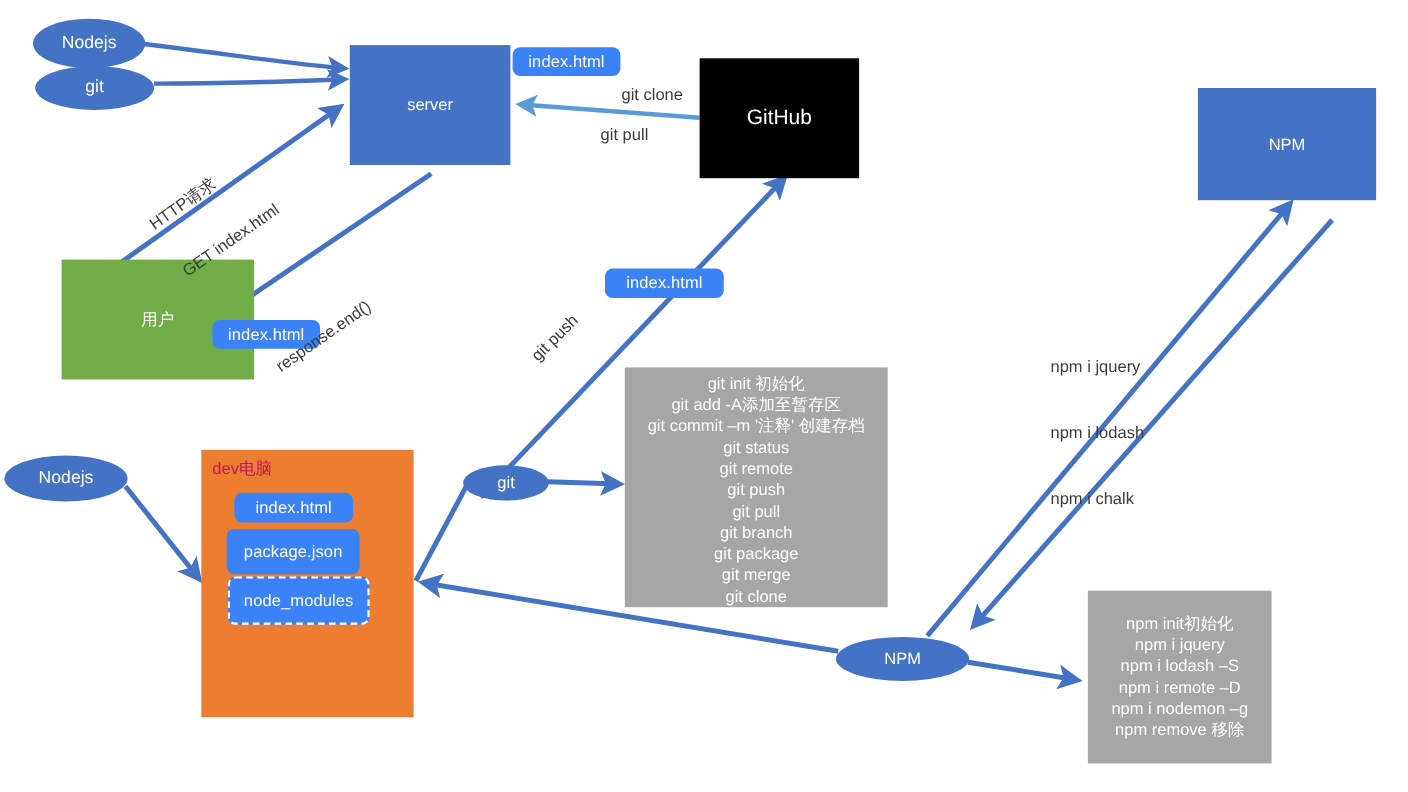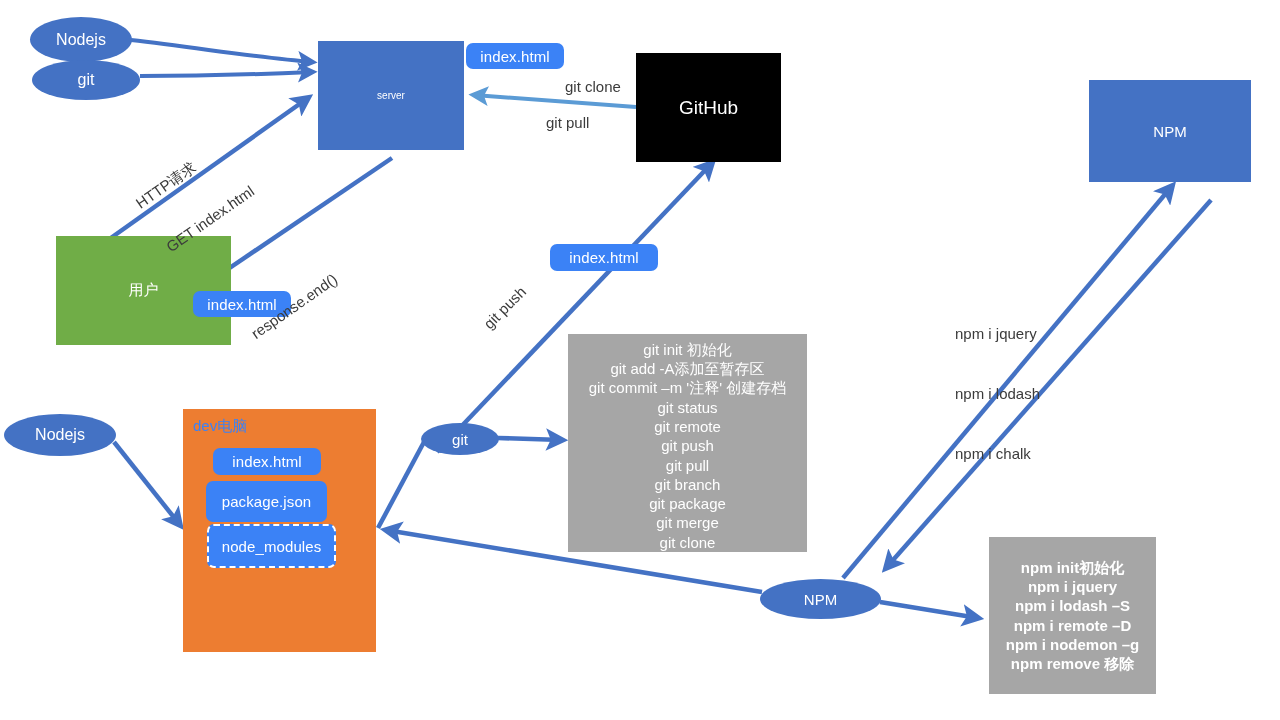--- a/index.html
+++ b/index.html
@@ -60,39 +60,38 @@
     align-items: center;
     justify-content: flex-end;
     font-size: 15px;
     line-height: 19.3px;
     padding-top: 4px;
   }
   .codebox.npmbox {
     justify-content: center;
     padding-top: 0;
     line-height: 19.3px;
-    font-weight: bold;
   }
   .edge-label {
     position: absolute;
     color: #3b3b3b;
     font-size: 15px;
     white-space: pre;
     transform-origin: 0 0;
   }
   .plain-label {
     position: absolute;
     color: #3b3b3b;
     font-size: 15px;
     white-space: pre;
     line-height: 20px;
   }
   .box-title {
     position: absolute;
-    color: #3b82f6;
+    color: #be185d;
     font-size: 15px;
     white-space: nowrap;
   }
 </style>
 </head>
 <body>
 
 <div id="canvas">
 
   <svg class="arrows" viewBox="0 0 1280 720">
@@ -133,21 +132,21 @@
   </svg>
 
   <div class="node ellipse-node" style="left:30px; top:17px; width:102px; height:45px; background:#4472C4; font-size:16px;">
     <span>Nodejs</span>
   </div>
 
   <div class="node ellipse-node" style="left:32px; top:60px; width:108px; height:40px; background:#4472C4; font-size:16px;">
     <span>git</span>
   </div>
 
-  <div class="node rect-node" style="left:318px; top:41px; width:146px; height:109px; background:#4472C4; font-size:10px;">
+  <div class="node rect-node" style="left:318px; top:41px; width:146px; height:109px; background:#4472C4; font-size:15px;">
     <span>server</span>
   </div>
 
   <div class="node rect-node" style="left:636px; top:53px; width:145px; height:109px; background:#000000; font-size:19px;">
     <span>GitHub</span>
   </div>
 
   <div class="node rect-node" style="left:1089px; top:80px; width:162px; height:102px; background:#4472C4; font-size:15px;">
     <span>NPM</span>
   </div>

